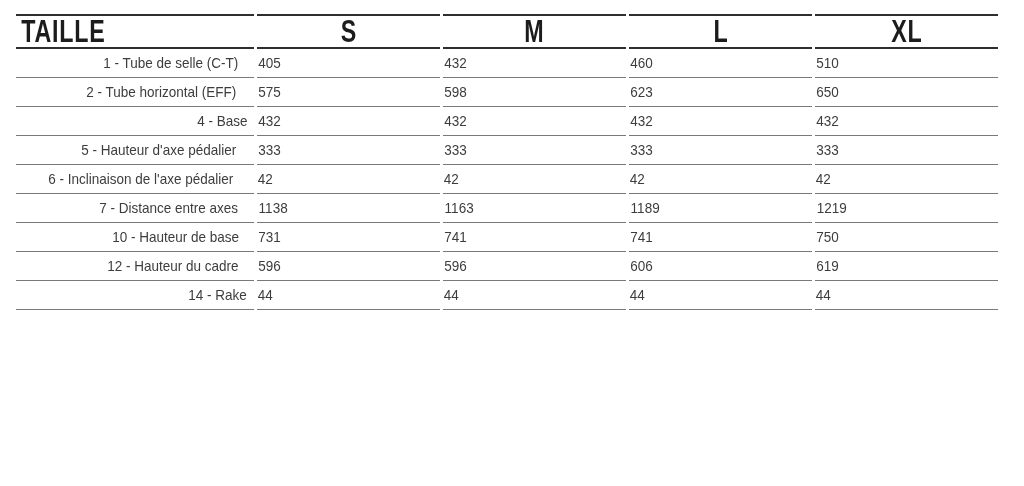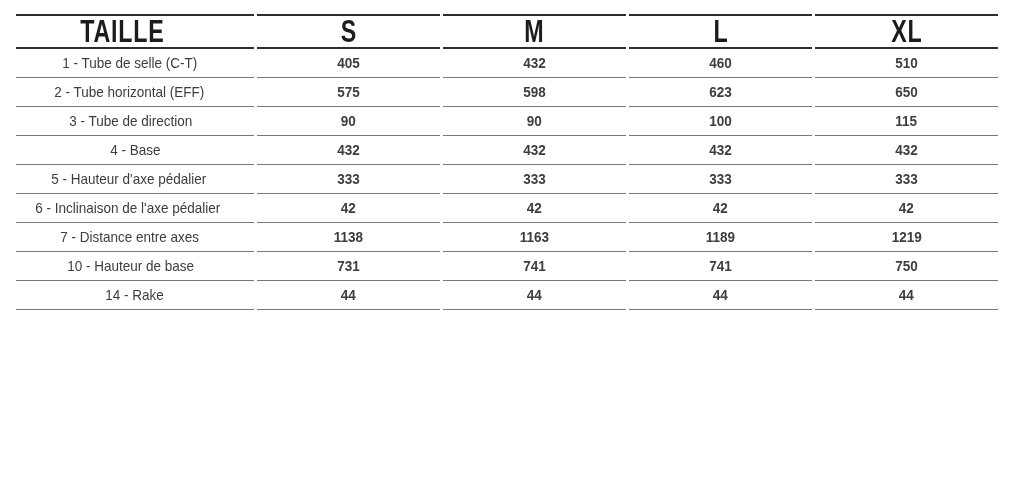--- a/index.html
+++ b/index.html
@@ -33,37 +33,35 @@
     margin: 0;
   }
   th {
     border-top: 2px solid var(--header-border);
     border-bottom: 2px solid var(--header-border);
     height: 31px;
     vertical-align: middle;
     color: var(--header-text);
   }
   th.label-col {
-    text-align: center;
+    text-align: left;
   }
   th.size-col {
     text-align: center;
   }
   td {
     border-bottom: 1px solid var(--row-border);
     height: 29px;
     vertical-align: middle;
     color: var(--body-text);
   }
   td.label-col {
-    text-align: center;
+    text-align: right;
   }
   td.value-col {
-    text-align: center;
-    font-weight: bold;
   }
   col.c-label { width: 238px; }
   col.c-size  { width: 183px; }
   .hdr-text {
     display: inline-block;
     font-weight: 700;
     font-size: 31px;
     letter-spacing: 1px;
     line-height: 1;
     white-space: nowrap;
@@ -125,27 +123,20 @@
         <td class="value-col"><span class="cell-text center">510</span></td>
       </tr>
       <tr>
         <td class="label-col"><span class="cell-text left">2 - Tube horizontal (EFF)</span></td>
         <td class="value-col"><span class="cell-text center">575</span></td>
         <td class="value-col"><span class="cell-text center">598</span></td>
         <td class="value-col"><span class="cell-text center">623</span></td>
         <td class="value-col"><span class="cell-text center">650</span></td>
       </tr>
       <tr>
-        <td class="label-col"><span class="cell-text left">3 - Tube de direction</span></td>
-        <td class="value-col"><span class="cell-text center">90</span></td>
-        <td class="value-col"><span class="cell-text center">90</span></td>
-        <td class="value-col"><span class="cell-text center">100</span></td>
-        <td class="value-col"><span class="cell-text center">115</span></td>
-      </tr>
-      <tr>
         <td class="label-col"><span class="cell-text left">4 - Base</span></td>
         <td class="value-col"><span class="cell-text center">432</span></td>
         <td class="value-col"><span class="cell-text center">432</span></td>
         <td class="value-col"><span class="cell-text center">432</span></td>
         <td class="value-col"><span class="cell-text center">432</span></td>
       </tr>
       <tr>
         <td class="label-col"><span class="cell-text left">5 - Hauteur d'axe pédalier</span></td>
         <td class="value-col"><span class="cell-text center">333</span></td>
         <td class="value-col"><span class="cell-text center">333</span></td>
@@ -167,20 +158,27 @@
         <td class="value-col"><span class="cell-text center">1219</span></td>
       </tr>
       <tr>
         <td class="label-col"><span class="cell-text left">10 - Hauteur de base</span></td>
         <td class="value-col"><span class="cell-text center">731</span></td>
         <td class="value-col"><span class="cell-text center">741</span></td>
         <td class="value-col"><span class="cell-text center">741</span></td>
         <td class="value-col"><span class="cell-text center">750</span></td>
       </tr>
       <tr>
+        <td class="label-col"><span class="cell-text left">12 - Hauteur du cadre</span></td>
+        <td class="value-col"><span class="cell-text center">596</span></td>
+        <td class="value-col"><span class="cell-text center">596</span></td>
+        <td class="value-col"><span class="cell-text center">606</span></td>
+        <td class="value-col"><span class="cell-text center">619</span></td>
+      </tr>
+      <tr>
         <td class="label-col"><span class="cell-text left">14 - Rake</span></td>
         <td class="value-col"><span class="cell-text center">44</span></td>
         <td class="value-col"><span class="cell-text center">44</span></td>
         <td class="value-col"><span class="cell-text center">44</span></td>
         <td class="value-col"><span class="cell-text center">44</span></td>
       </tr>
     </tbody>
 </table>
 
 </body></html>

